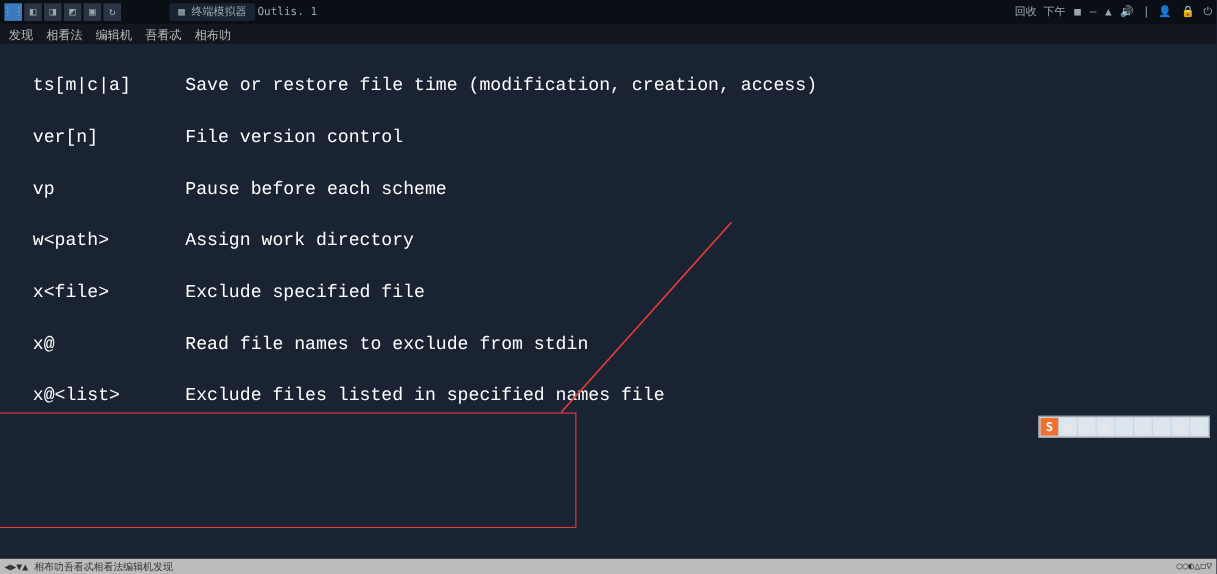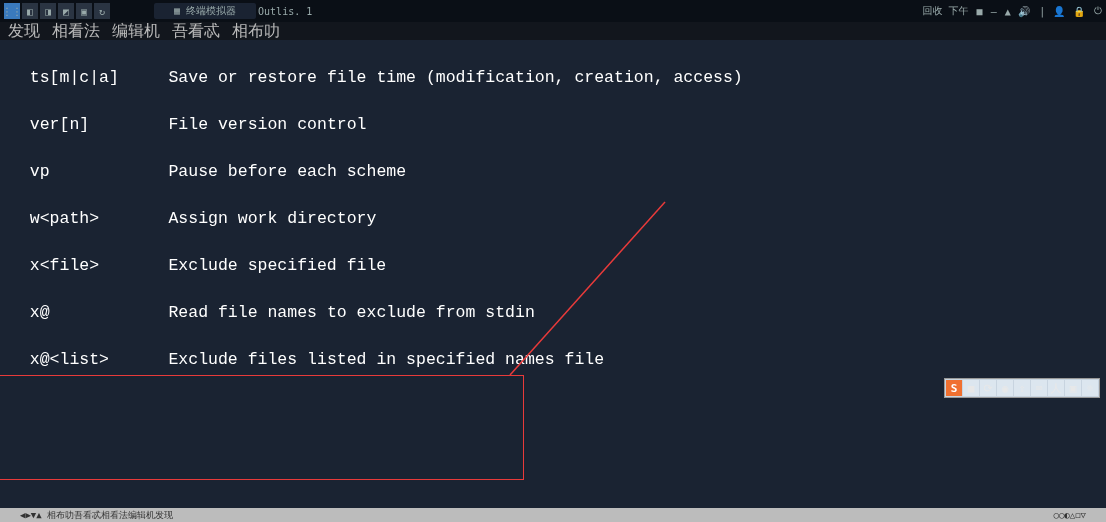--- a/index.html
+++ b/index.html
@@ -29,32 +29,32 @@
       display: inline-flex;
       align-items: center;
       justify-content: center;
       font-size: 10px;
     }
     .panel-icon.blue { background: #3a7abd; }
     .panel-center { flex: 1; text-align: left; font-size: 10px; }
     .panel-right { display: flex; align-items: center; gap: 8px; font-size: 10px; }
     .panel-tab {
       background: #1a2332;
-      padding: 1px 20px;
+      padding: 1px 8px;
       border-radius: 2px;
       font-size: 10px;
     }
     .menu-bar {
       height: 18px;
       background: #12161d;
       display: flex;
       align-items: center;
       padding: 0 8px;
       gap: 12px;
-      font-size: 16px;
+      font-size: 11px;
       color: #bbb;
     }
     .terminal-content {
       padding: 2px 10px;
       font-size: 16.5px;
       line-height: 23.5px;
       white-space: pre;
       color: #fff;
       position: relative;
     }
@@ -88,21 +88,21 @@
     .ime-cell.orange { background: #f07030; color: #fff; font-weight: bold; }
     .bottom-strip {
       position: absolute;
       bottom: 0; left: 0; right: 0;
       height: 14px;
       background: #bcbcbc;
       display: flex;
       align-items: center;
       font-size: 9px;
       color: #333;
-      padding: 0 20px;
+      padding: 0 4px;
       justify-content: space-between;
     }
   </style>
 </head>
 <body>
 
 <div class="top-panel">
   <div class="panel-left">
     <span class="panel-icon blue">⋮⋮</span>
     <span class="panel-icon">◧</span>

